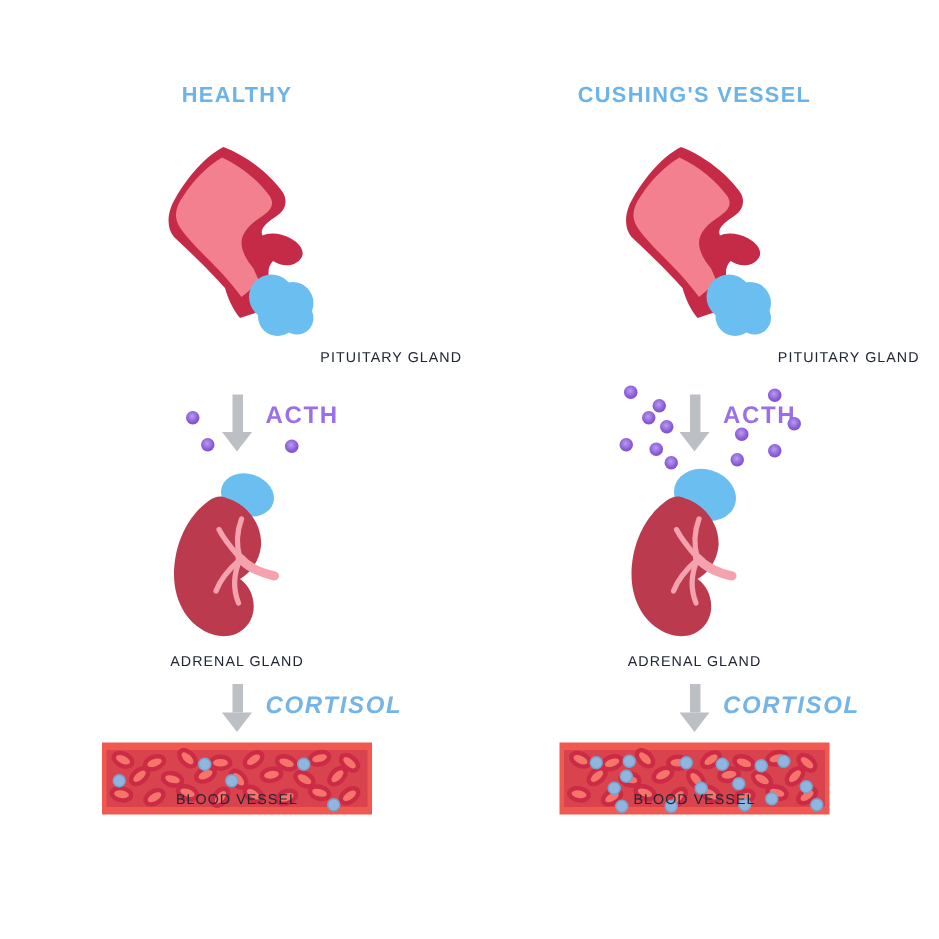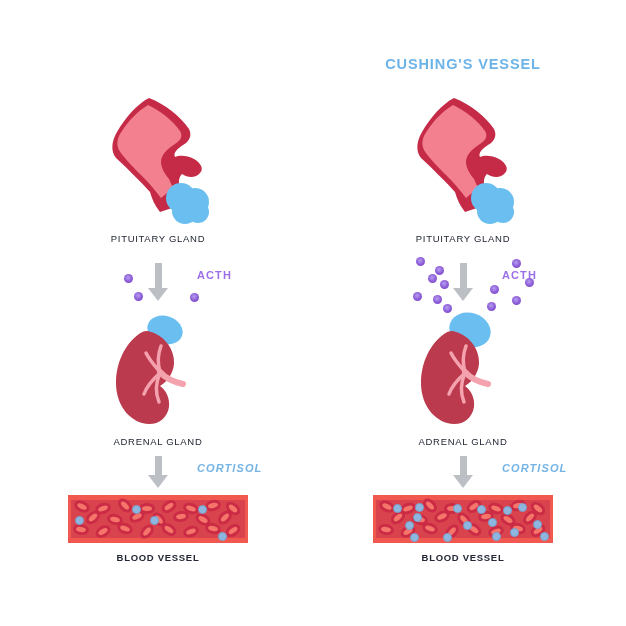--- a/index.html
+++ b/index.html
@@ -12,52 +12,53 @@
   *{margin:0;padding:0;box-sizing:border-box;}
   html,body{width:626px;height:626px;background:#ffffff;overflow:hidden;
     font-family:"Liberation Sans",sans-serif;}
   .stage{position:relative;width:626px;height:626px;background:#fff;}
   .col{position:absolute;top:0;width:300px;height:626px;}
   .col-left{left:8px;} .col-right{left:313px;}
   .title{position:absolute;top:56px;left:0;width:100%;text-align:center;
     font-weight:bold;font-size:14.5px;letter-spacing:.9px;color:var(--title-blue);}
   .lbl{position:absolute;left:0;width:100%;text-align:center;font-size:9.5px;
     letter-spacing:.7px;color:var(--label-dark);}
-  .lbl-pituitary{top:233px;} .lbl-adrenal{top:436px;} .lbl-vessel{top:552px;font-weight:bold;}
+  .lbl-pituitary{top:233px;text-align:right;} .lbl-adrenal{top:436px;} .lbl-vessel{top:528px;}
   .illu{position:absolute;}
   .illu-pituitary{left:95px;top:95px;width:115px;height:135px;}
   .illu-adrenal{left:105px;top:312px;width:95px;height:118px;}
   .arrow{position:absolute;width:28px;display:flex;flex-direction:column;align-items:center;}
   .arrow-acth{left:136px;top:263px;}
   .arrow-cortisol{left:136px;top:456px;}
   .arrow .shaft{width:7px;background:var(--arrow-gray);}
   .arrow-acth .shaft{height:25px;} .arrow-cortisol .shaft{height:19px;}
   .arrow .head{width:0;height:0;border-left:10px solid transparent;
     border-right:10px solid transparent;border-top:13px solid var(--arrow-gray);}
-  .hormone-lbl{position:absolute;font-weight:bold;font-size:11px;letter-spacing:1.1px;margin-left:20px;}
+  .hormone-lbl{position:absolute;font-weight:bold;font-size:16px;letter-spacing:1.1px;}
   .acth-lbl{left:169px;top:269px;color:var(--acth-purple);}
   .cortisol-lbl{left:169px;top:462px;color:var(--cortisol-blue);font-style:italic;}
   .dotlayer{position:absolute;left:0;top:0;width:100%;height:100%;}
   .acth-dot{position:absolute;width:9px;height:9px;border-radius:50%;
     background:radial-gradient(circle at 45% 40%, #b79df0 0%, #8a5ad6 55%, var(--dot-purple-dark) 100%);}
   .vessel{position:absolute;left:60px;top:495px;width:180px;height:48px;
     background:var(--vessel-wall);}
   .vessel-inner{position:absolute;left:3px;right:3px;top:5px;bottom:5px;
     background:var(--vessel-fill);}
   .rbc{position:absolute;width:16px;height:11px;border-radius:50%;
     background:var(--rbc-fill);border:3px solid var(--rbc-ring);}
   .cortisol-dot{position:absolute;width:9px;height:9px;border-radius:50%;
     background:var(--cortisol-dot);border:1px solid var(--cortisol-dot-edge);}
 </style>
 </head>
 <body>
 
 <div class="stage">
 
   <div class="col col-left">
+    <div class="title">HEALTHY</div>
 
     <svg class="illu illu-pituitary" viewBox="0 0 115 135">
       <path fill="var(--dark-red)" d="M46,3 C62,9 78,22 86,34 C89,40 87,46 80,50 C74,54 70,58 72,62 C76,60 84,60 91,64 C98,68 101,74 97,78 C93,83 85,83 79,79 C76,82 75,87 77,92 L80,99 C81,105 78,110 72,112 L57,117 C52,111 49,104 47,97 C39,88 26,75 13,63 C8,57 8,47 14,37 C22,23 34,9 46,3 Z"></path>
       <path fill="var(--pink)" d="M45,10 C58,16 70,26 77,36 C80,41 78,45 72,49 C64,54 58,60 58,67 C58,72 61,78 66,84 L70,93 L58,103 C52,95 46,88 38,80 C29,71 20,62 16,55 C13,49 14,43 19,36 C26,25 35,16 45,10 Z"></path>
       <g fill="var(--gland-blue)">
         <circle cx="78" cy="103" r="15"></circle>
         <circle cx="92" cy="107" r="14"></circle>
         <circle cx="82" cy="116" r="13"></circle>
         <circle cx="95" cy="117" r="11"></circle>
       </g>

